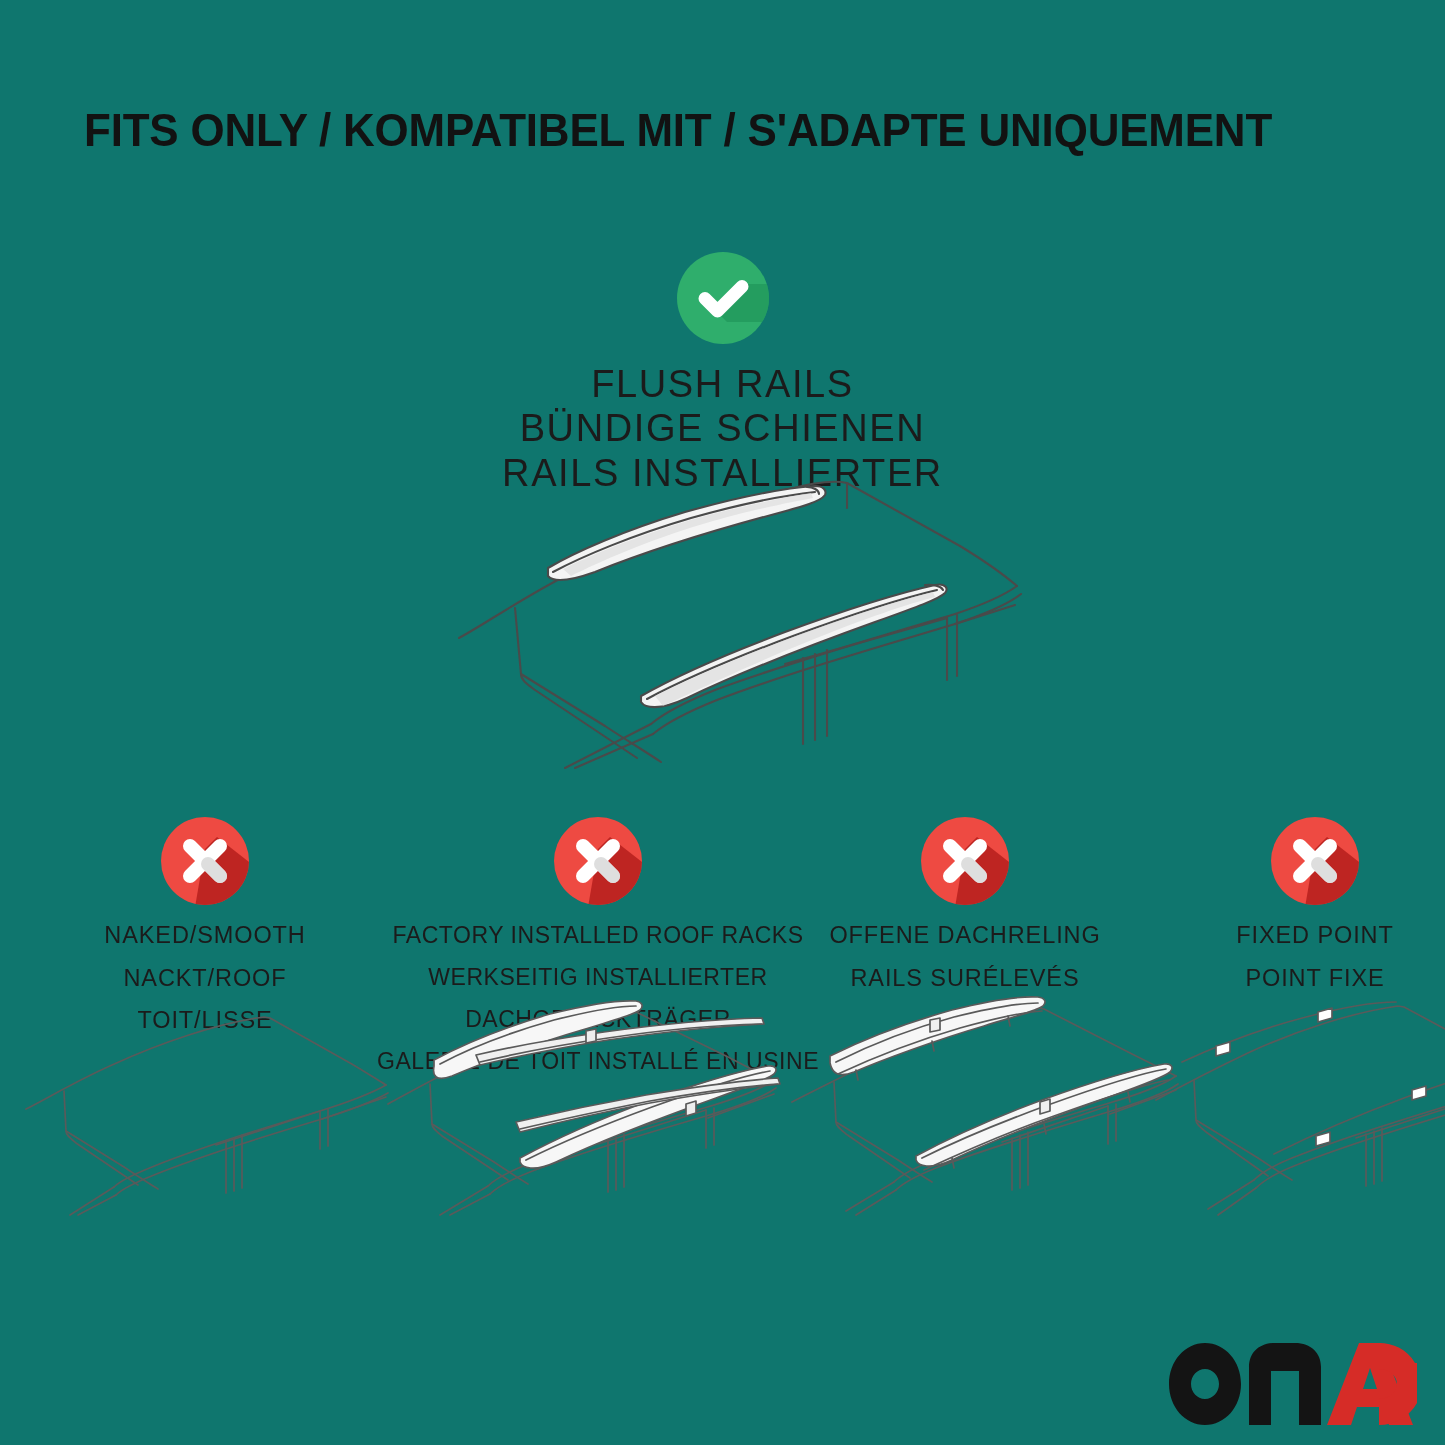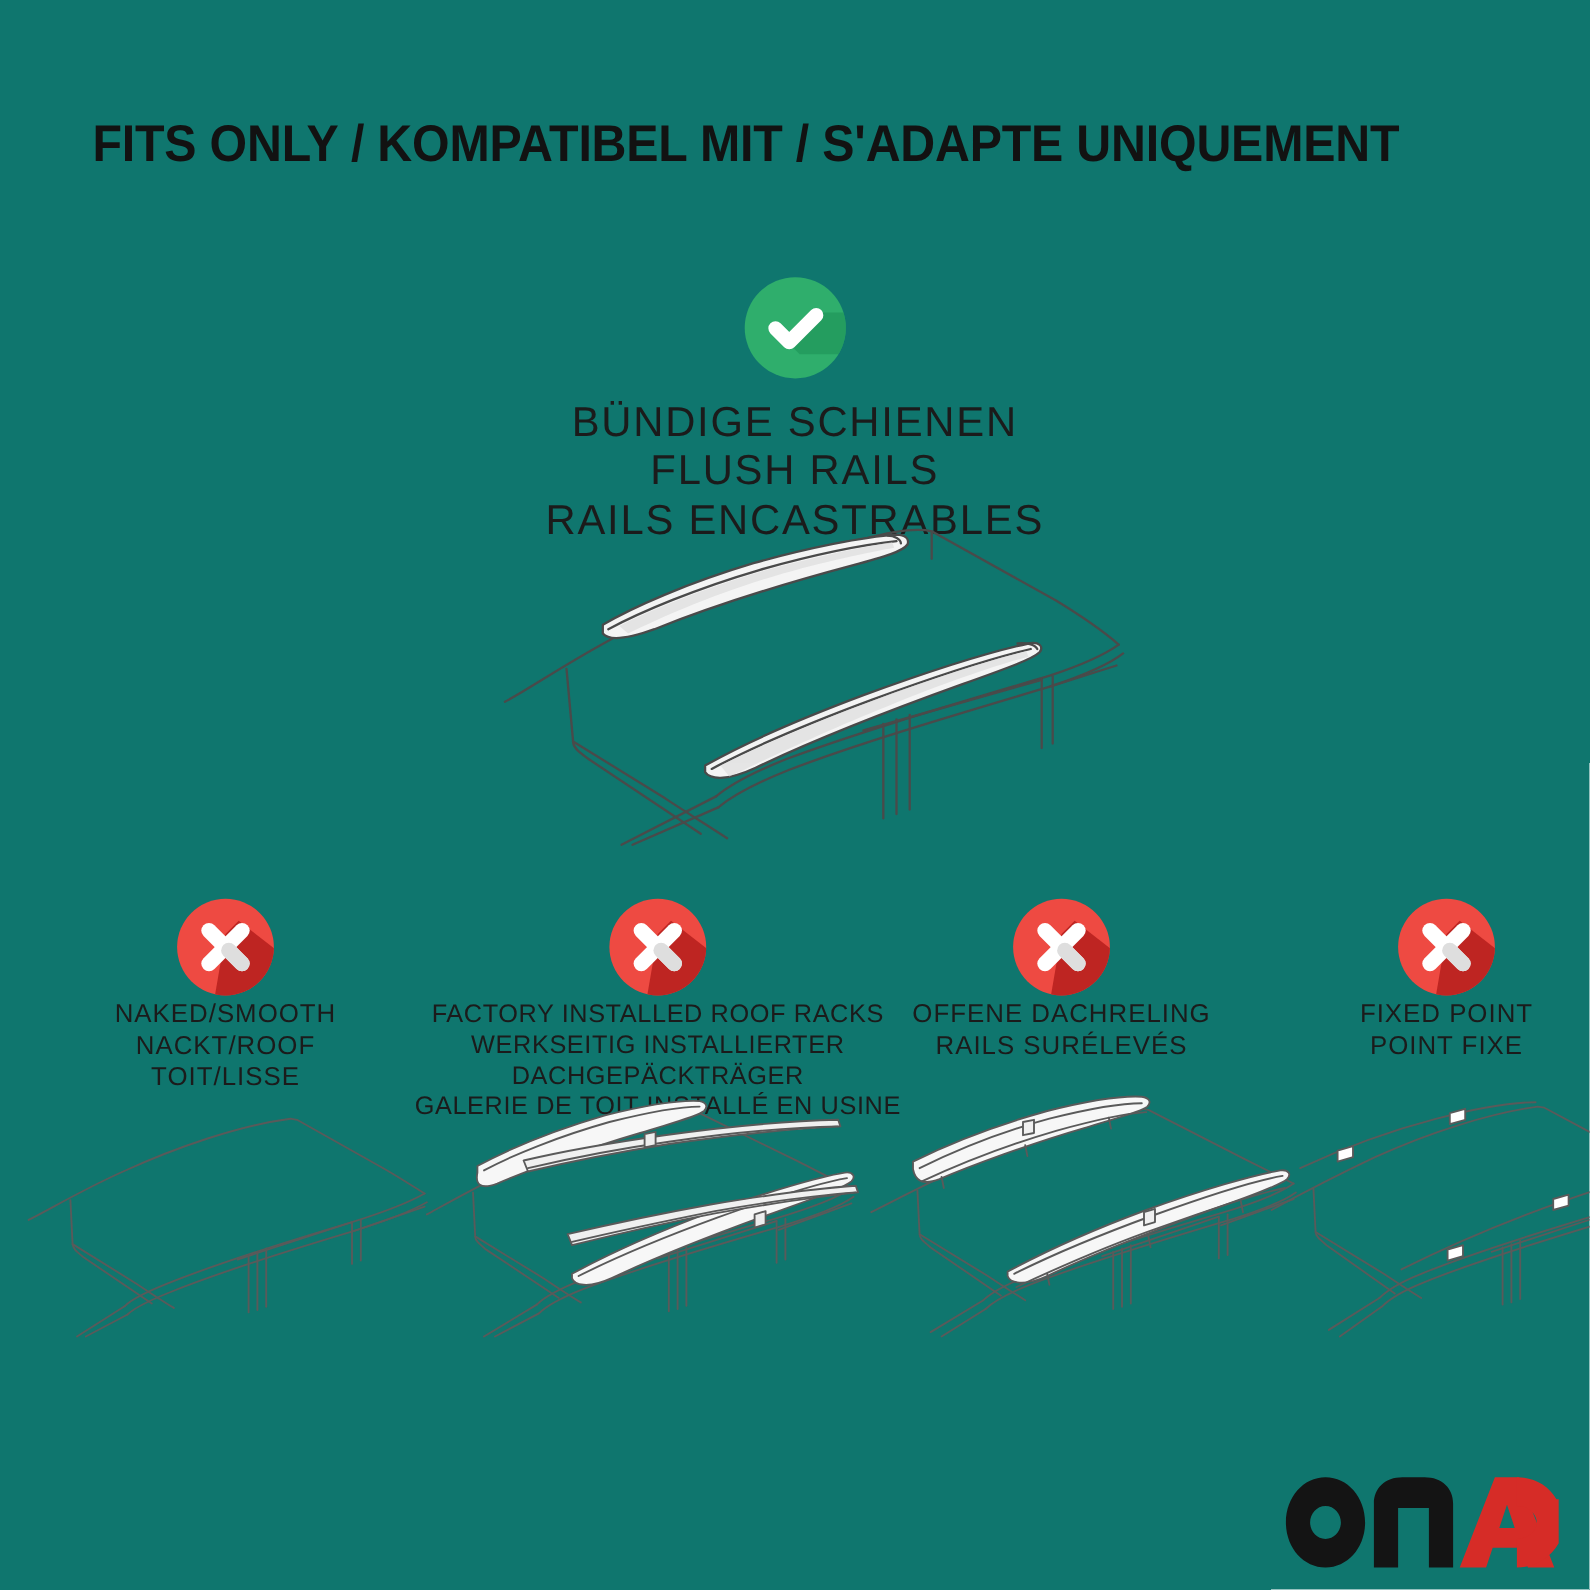--- a/index.html
+++ b/index.html
@@ -92,20 +92,21 @@
   .col.c3 { left: 1168px; width: 294px; }
 
   .x-badge {
     position: relative;
     width: 92px;
     height: 92px;
     margin: 0 auto;
   }
 
   .col-text {
+    margin-top: 14px;
     font-size: 23.5px;
     font-weight: 400;
     letter-spacing: 0.9px;
     line-height: 1.22;
     color: #1b1b1b;
     white-space: nowrap;
   }
   .col.c1 .col-text { font-size: 23px; letter-spacing: 0.55px; }
 
   .col-art {
@@ -146,23 +147,23 @@
             </clipPath>
         </defs>
         <circle cx="48" cy="48" r="46" fill="#2fae6c"></circle>
         <g clip-path="url(#clipGreen)">
           <path d="M40 60 L52 72 L110 72 L110 34 L72 34 Z" fill="#1c8f56" opacity="0.55"></path>
         </g>
         <path d="M30 48.5 L42.5 61 L67 36.5" fill="none" stroke="#ffffff" stroke-width="13" stroke-linecap="round" stroke-linejoin="round"></path>
       </svg>
     </div>
 
+    <div class="hero-text">FLUSH RAILS</div>
     <div class="hero-text">BÜNDIGE SCHIENEN</div>
-    <div class="hero-text">FLUSH RAILS</div>
-    <div class="hero-text">RAILS ENCASTRABLES</div>
+    <div class="hero-text">RAILS INSTALLIERTER</div>
   </div>
 
   <div class="hero-art">
     <svg width="570" height="300" viewBox="0 0 570 300">
       <g fill="none" stroke="#4a4a4a" stroke-width="2.1" stroke-linecap="round" stroke-linejoin="round">
 
         <path d="M4 170 C 30 156, 70 128, 118 104 C 180 72, 260 40, 330 22 C 360 14, 380 12, 392 15
                  L 505 78 C 528 92, 548 106, 562 118"></path>
         <path d="M392 15 L 392 40"></path>
 

